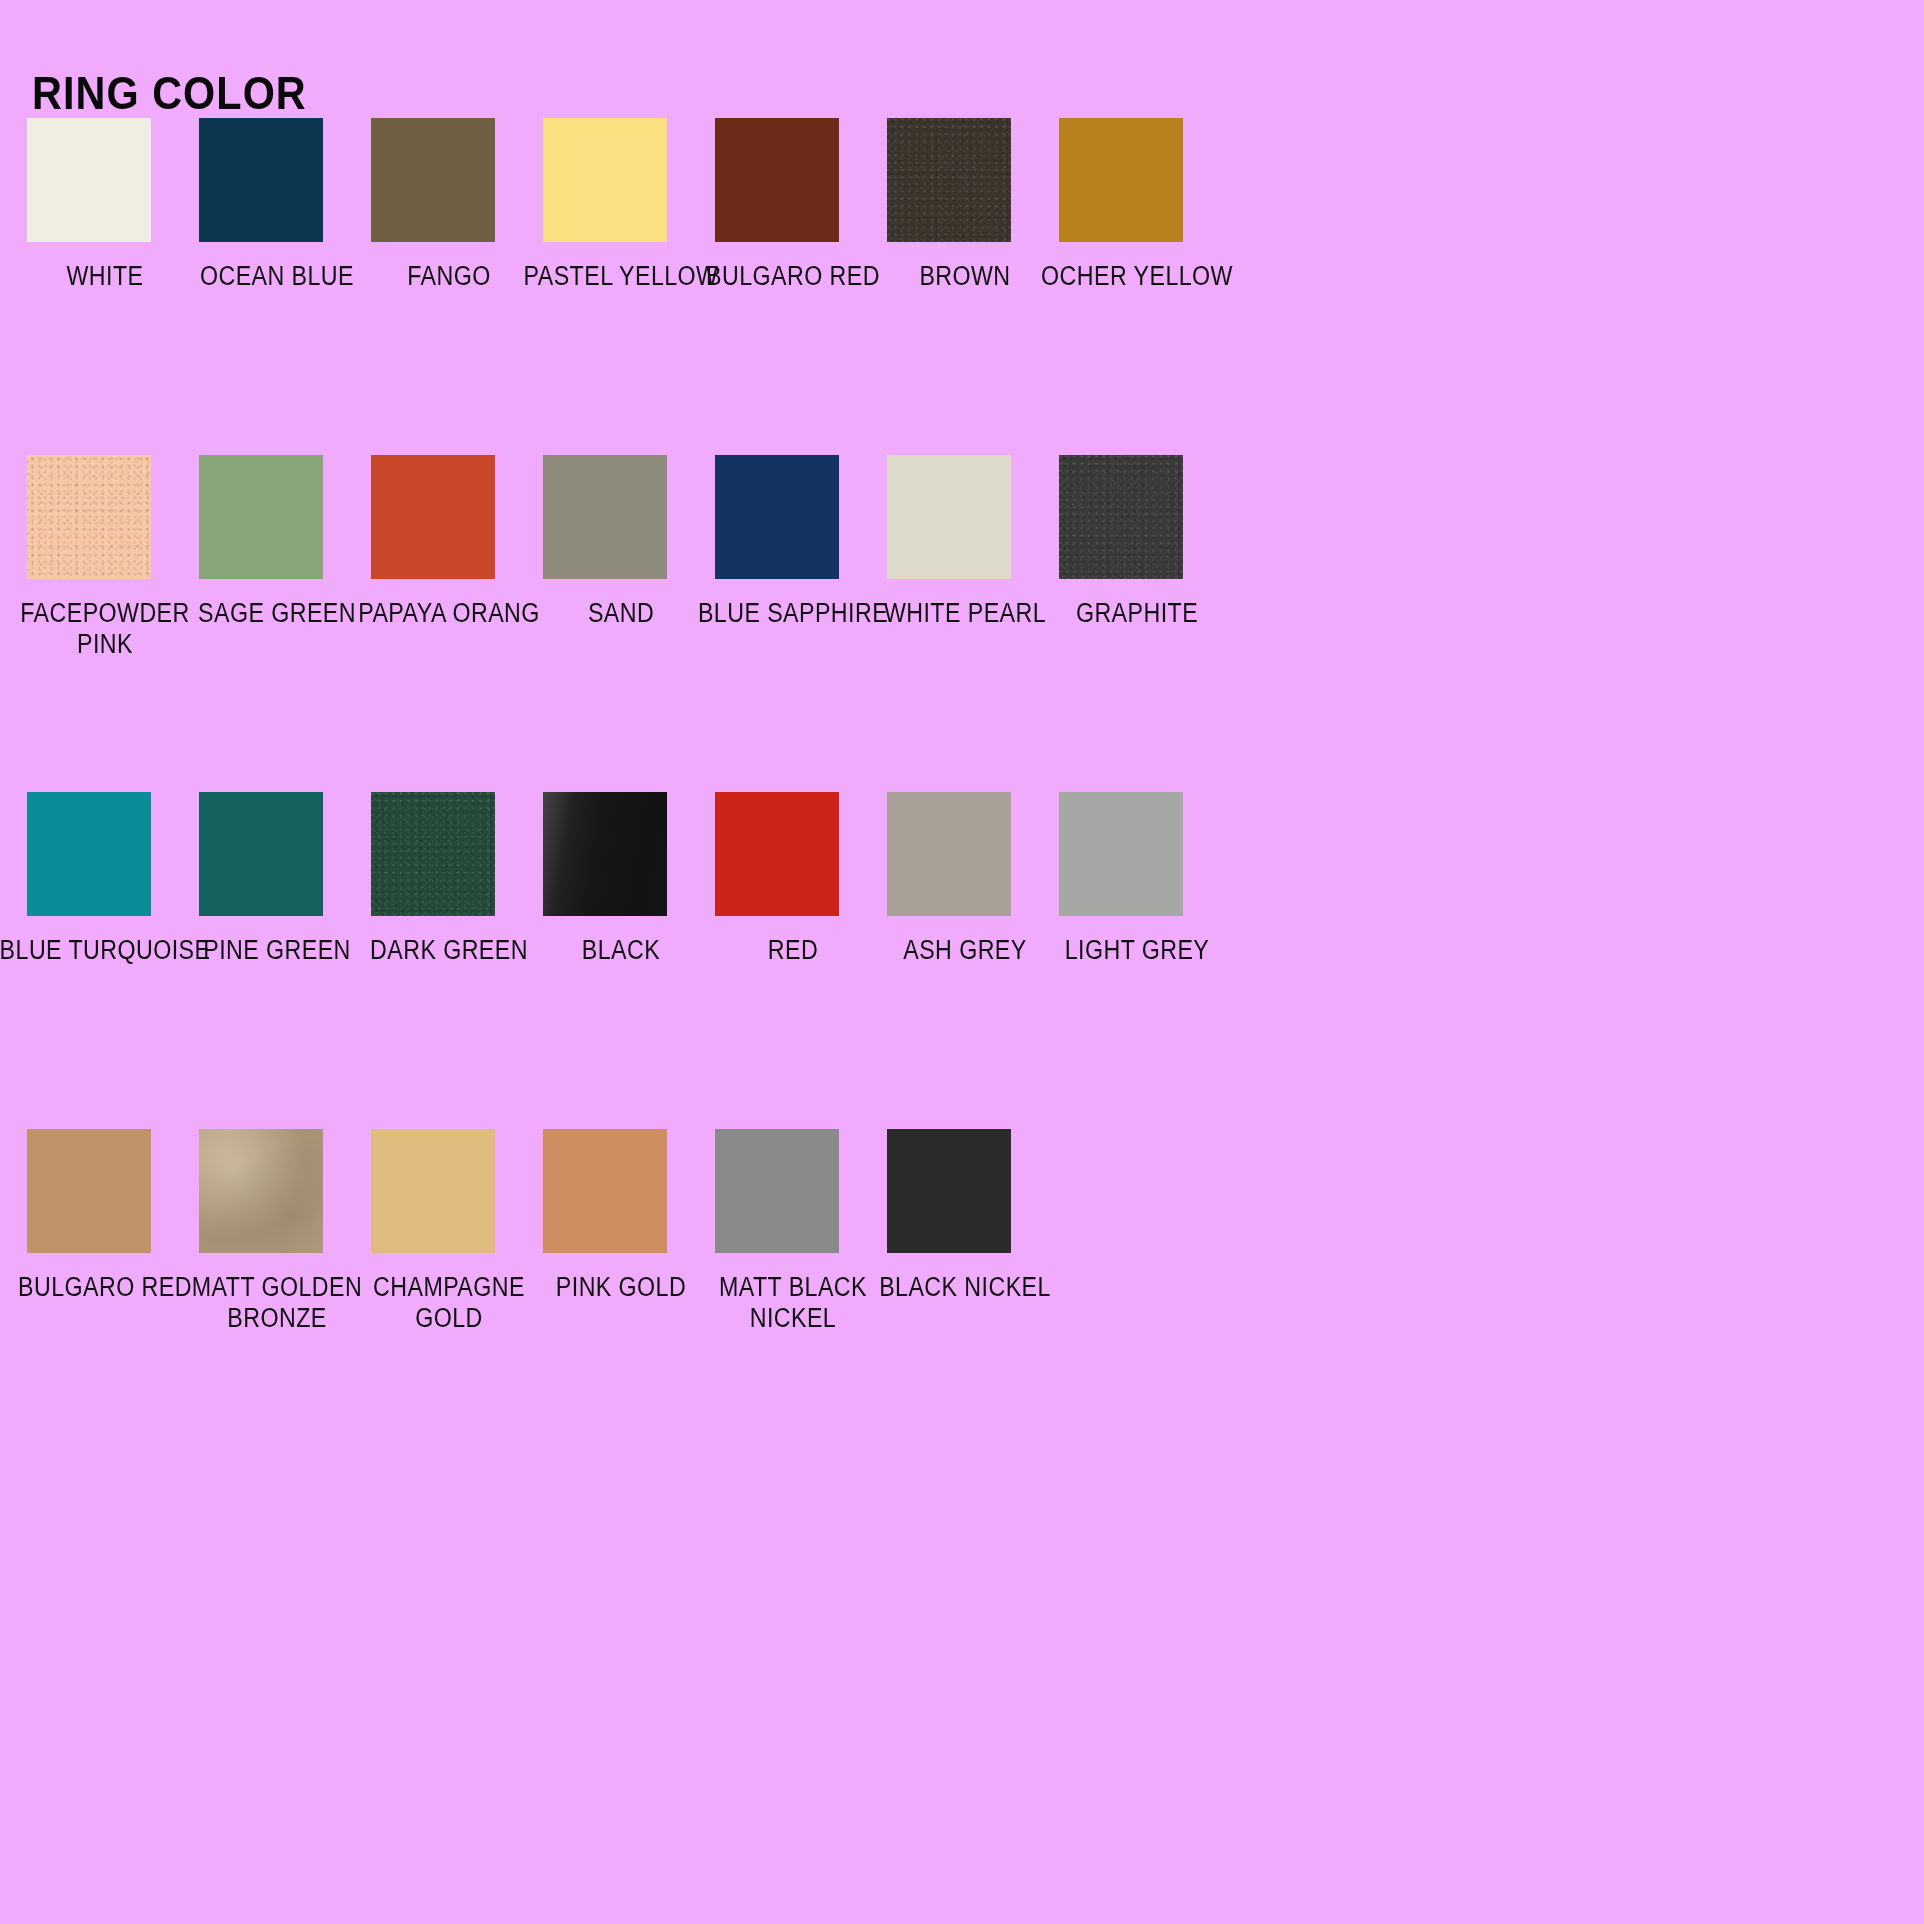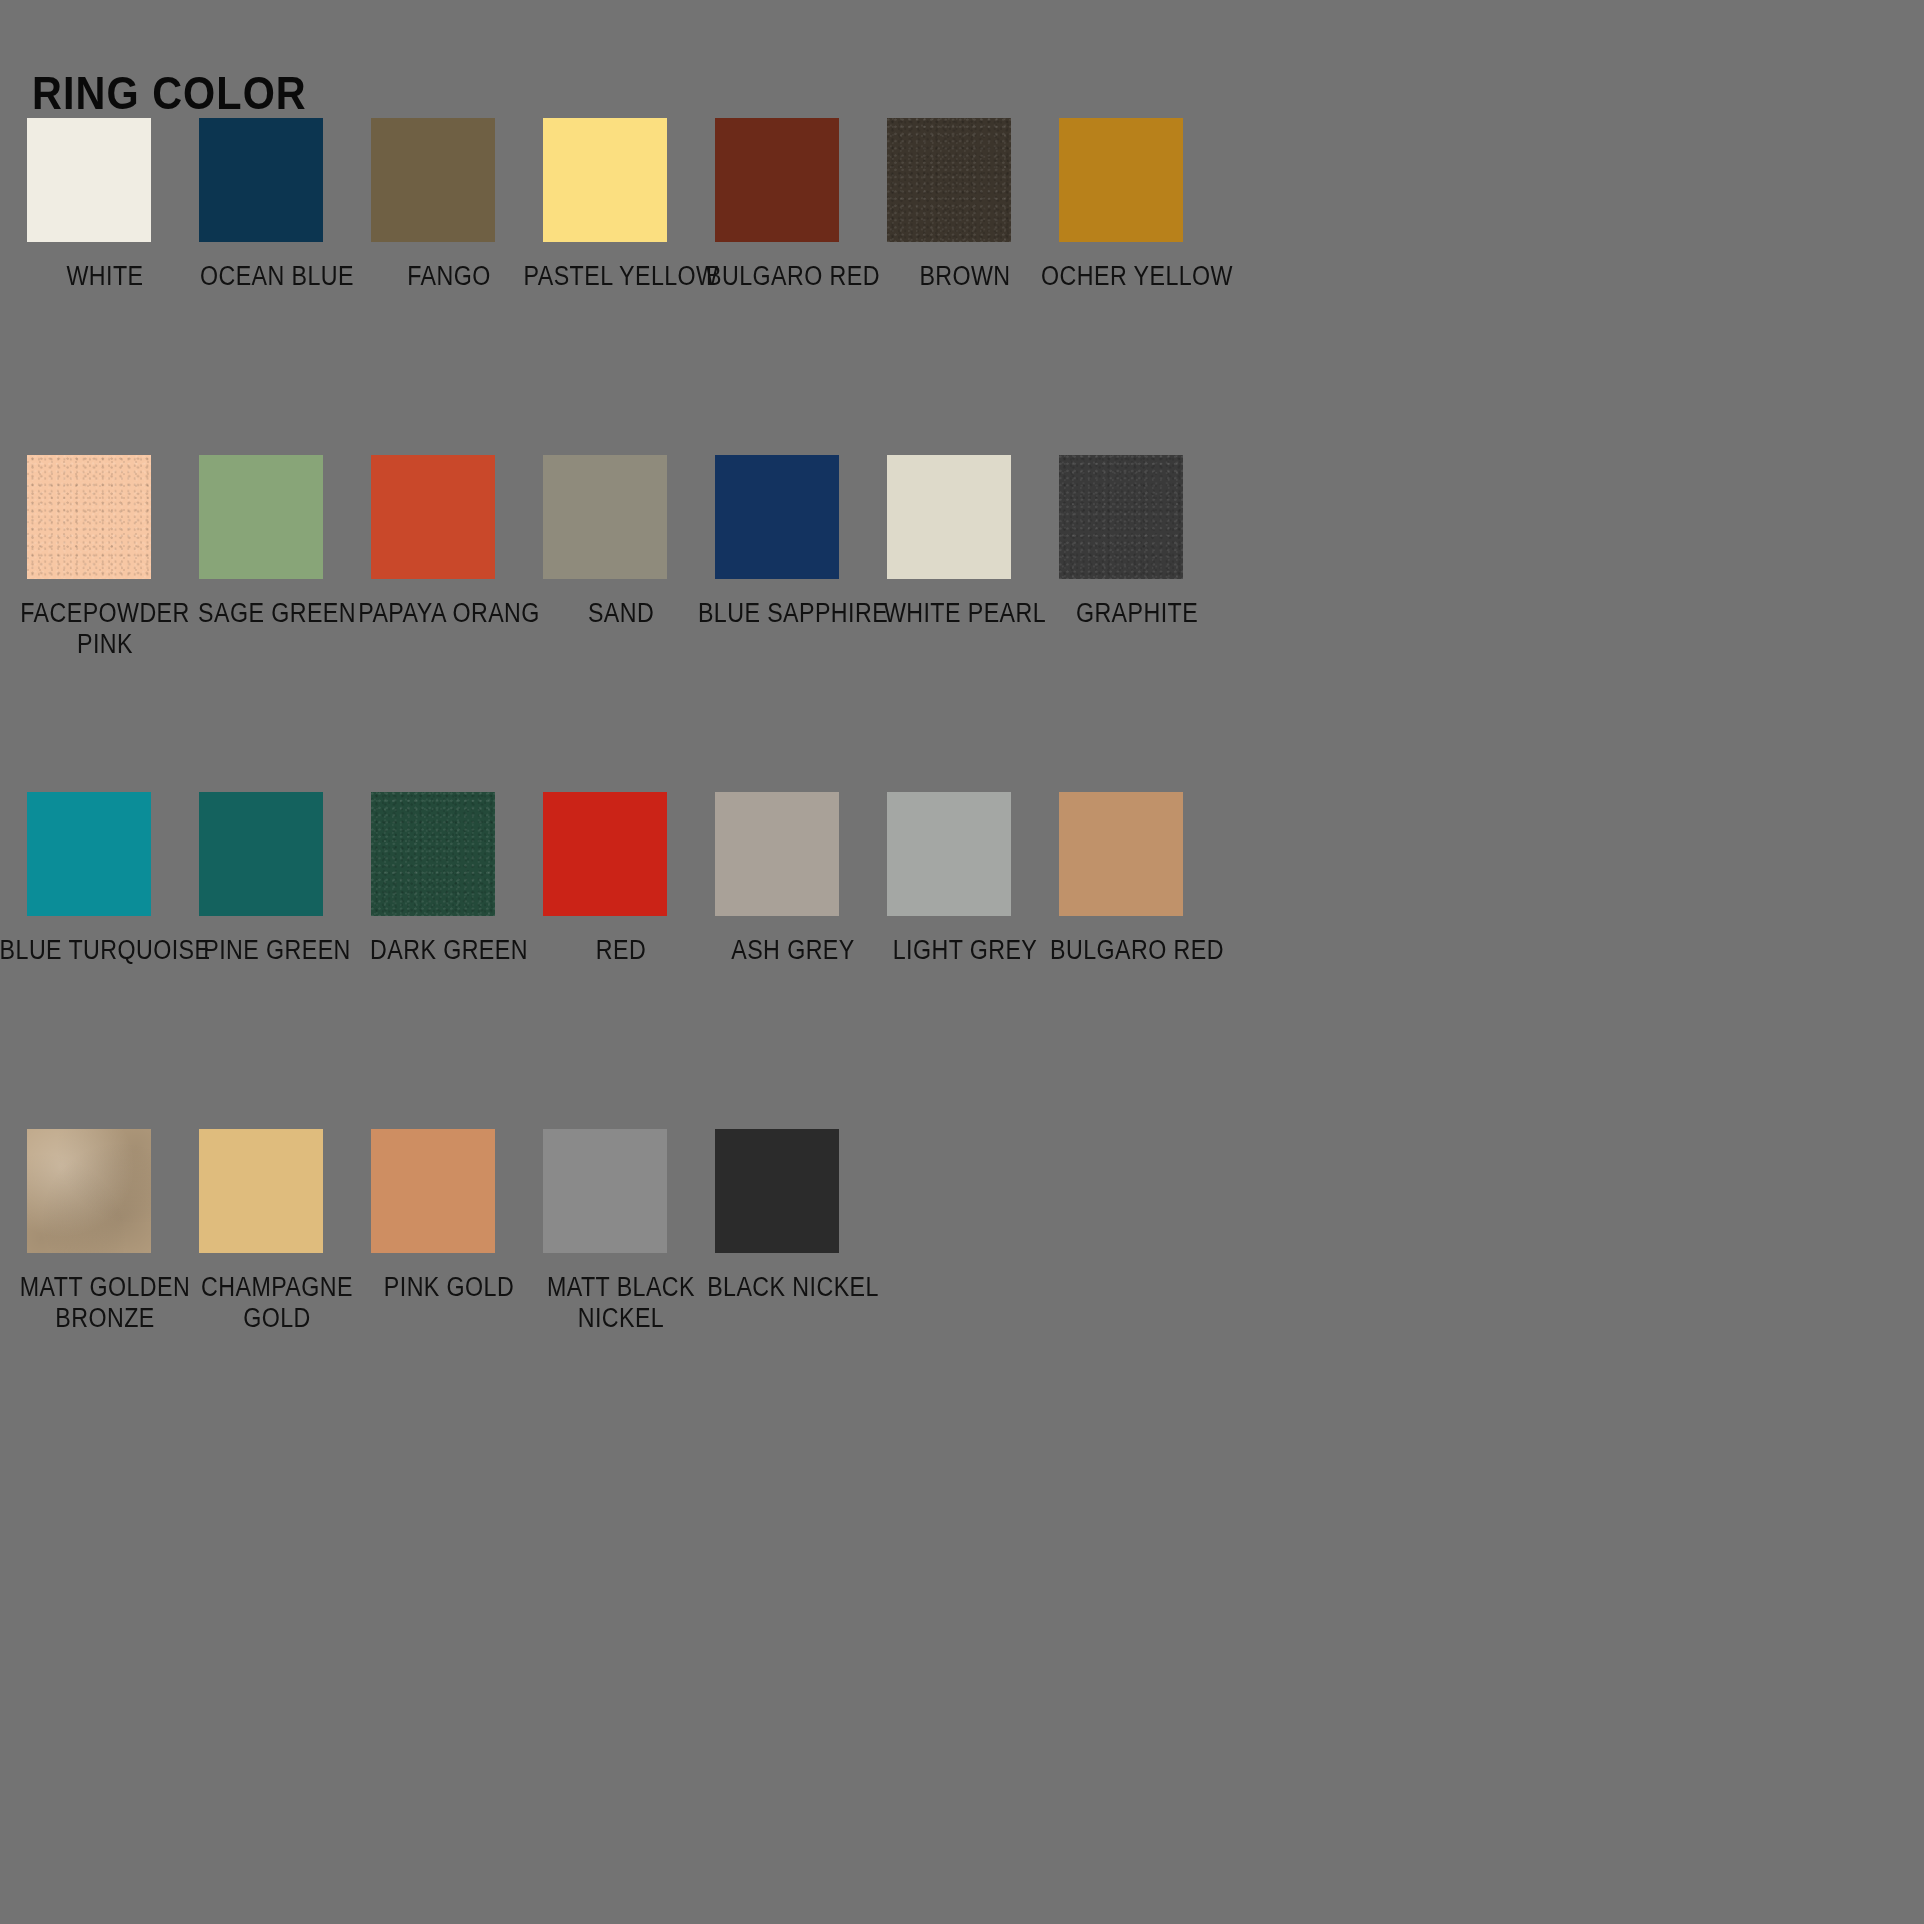--- a/index.html
+++ b/index.html
@@ -13,21 +13,21 @@
     height: 1925px;
     font-family: "Liberation Sans", "DejaVu Sans", sans-serif;
     -webkit-font-smoothing: antialiased;
     overflow: hidden;
   }
 
   .page {
     position: relative;
     width: 1925px;
     height: 1925px;
-    background: #737373;
+    background: #f0abfc;
     box-sizing: border-box;
     padding: 0;
   }
 
   
   .page-title {
     position: absolute;
     left: 32px;
     top: 38px;
     font-family: "Liberation Sans", "DejaVu Sans", sans-serif;
@@ -195,20 +195,24 @@
       </div>
       <div class="swatch-cell">
         <div class="swatch-chip" style="background-color: rgb(20, 98, 94);"></div>
         <div class="swatch-label">PINE GREEN</div>
       </div>
       <div class="swatch-cell">
         <div class="swatch-chip tex-grain" style="background-color: rgb(36, 74, 58);"></div>
         <div class="swatch-label">DARK GREEN</div>
       </div>
       <div class="swatch-cell">
+        <div class="swatch-chip tex-sheen" style="background-color: rgb(22, 22, 22);"></div>
+        <div class="swatch-label">BLACK</div>
+      </div>
+      <div class="swatch-cell">
         <div class="swatch-chip" style="background-color: rgb(203, 35, 23);"></div>
         <div class="swatch-label">RED</div>
       </div>
       <div class="swatch-cell">
         <div class="swatch-chip" style="background-color: rgb(169, 161, 152);"></div>
         <div class="swatch-label">ASH GREY</div>
       </div>
       <div class="swatch-cell">
         <div class="swatch-chip" style="background-color: rgb(164, 167, 164);"></div>
         <div class="swatch-label">LIGHT GREY</div>

